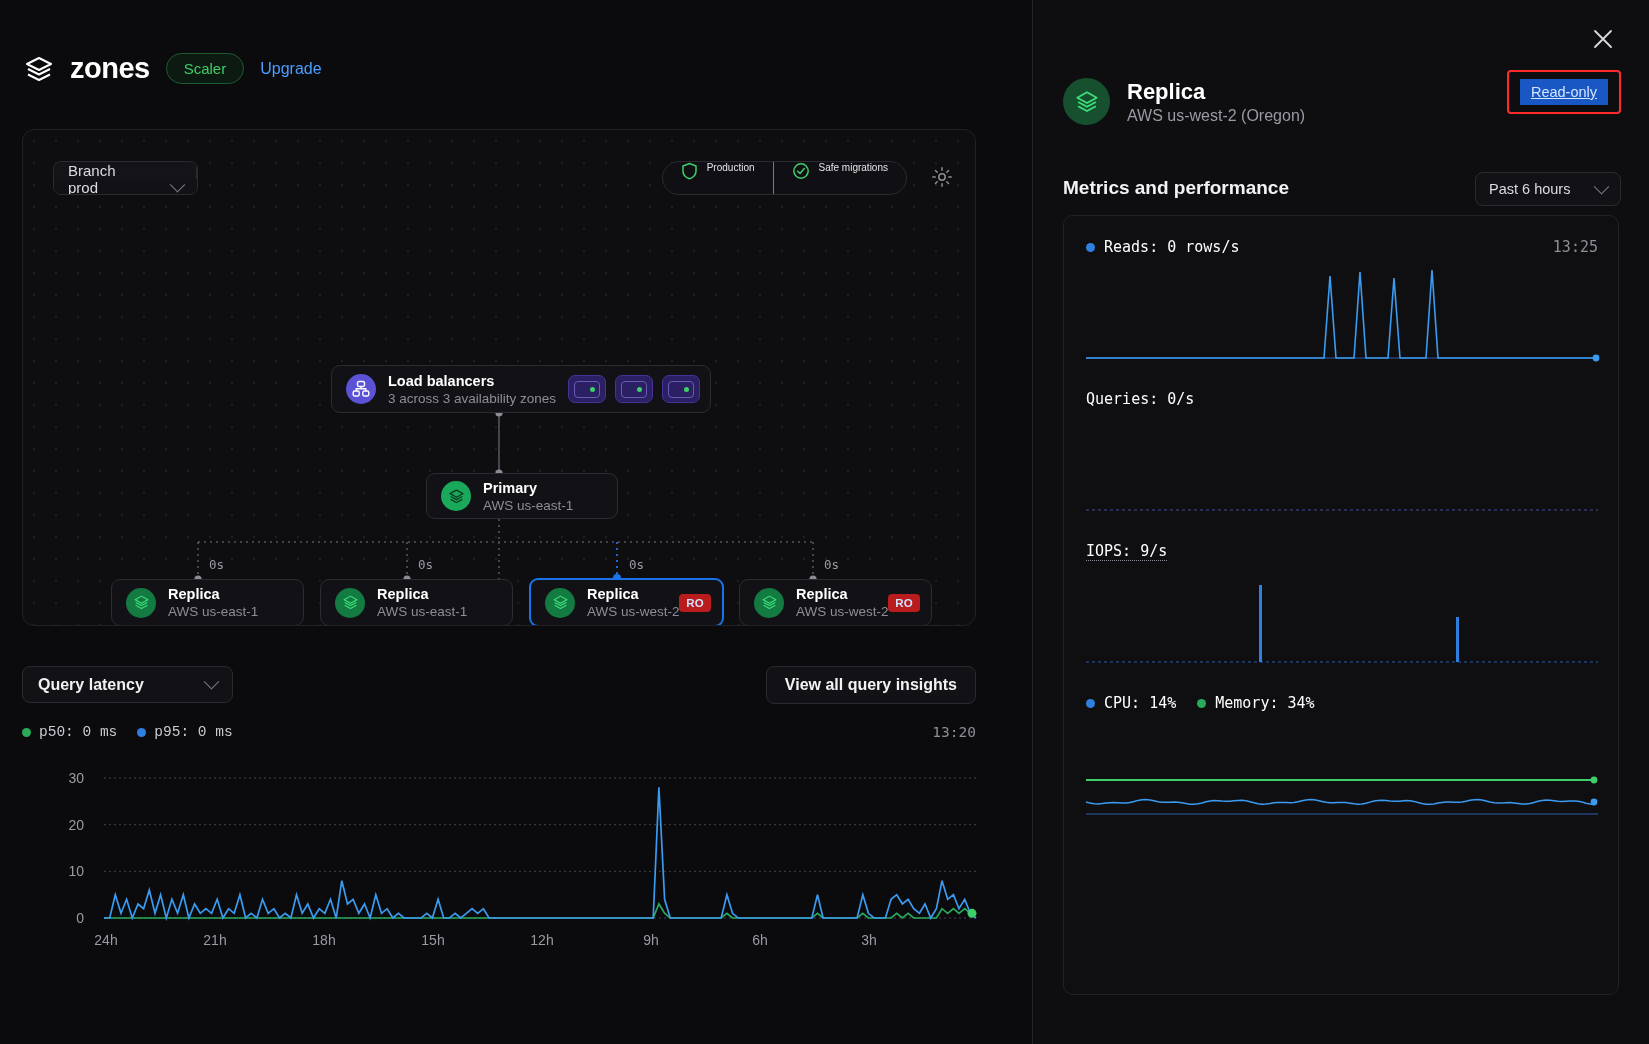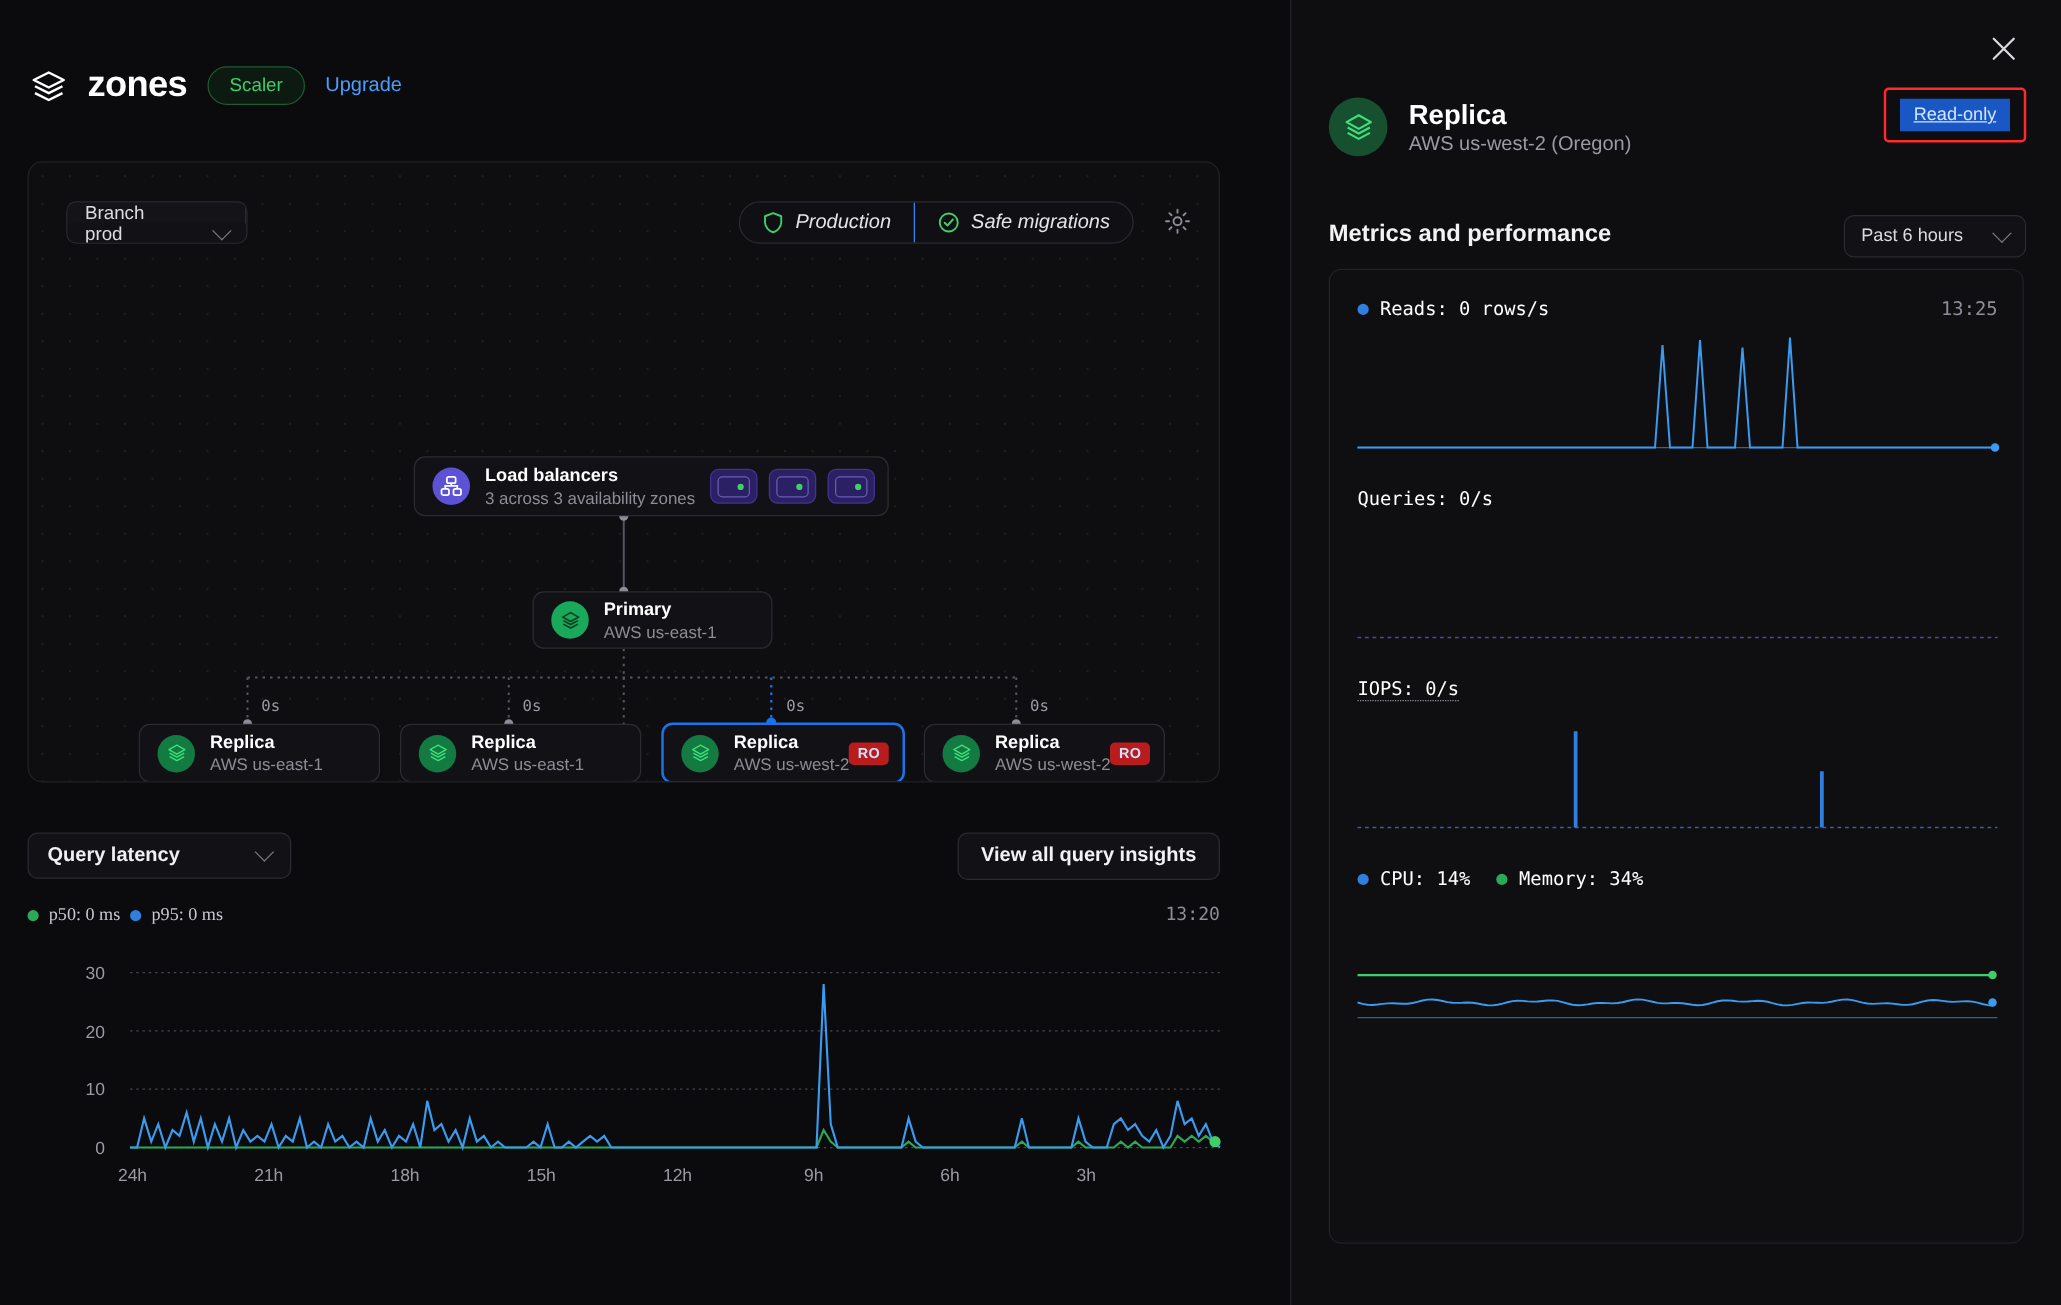--- a/index.html
+++ b/index.html
@@ -46,21 +46,21 @@
     width: 143px; padding: 0 14px; display: flex; align-items: center; justify-content: space-between;
     font-size: 15px; color: #dcdce0; background: #121216; cursor: pointer;
   }
   .chev { width: 11px; height: 11px; border-right: 1.6px solid #7a7a85; border-bottom: 1.6px solid #7a7a85;
           transform: rotate(45deg) translate(-2px,-2px); }
 
   .status-group {
     position: absolute; right: 68px; top: 31px; display: flex; height: 34px;
     border: 1px solid #2a2a30; border-radius: 999px; overflow: hidden; background: #101014;
   }
-  .status-item { display: flex; align-items: center; gap: 9px; padding: 0 18px; font-size: 16px; color: #e4e4e8; font-style: italic; }
+  .status-item { display: flex; align-items: flex-start; gap: 9px; padding: 0 18px; font-size: 10px; color: #e4e4e8; }
   .status-item + .status-item { border-left: 1px solid #3b82f6; }
   .gear-btn { position: absolute; right: 22px; top: 36px; cursor: pointer; }
 
   .node {
     position: absolute; border: 1px solid #2b2b31; border-radius: 9px; background: #121216;
     display: flex; align-items: center; padding: 16px 14px; gap: 12px;
   }
   .node .nicon { width: 30px; height: 30px; border-radius: 50%; display: flex; align-items: center; justify-content: center; }
   .nicon.green { background: #1aa85a; }
   .nicon.greendark { background: #137a42; }
@@ -98,22 +98,22 @@
     position: absolute; left: 22px; top: 666px; width: 211px; height: 37px;
     border: 1px solid #2a2a30; border-radius: 8px; background: #121216;
     display: flex; align-items: center; justify-content: space-between; padding: 0 15px;
     font-size: 16px; font-weight: 700; color: #f0f0f2; cursor: pointer;
   }
   .insights-btn {
     position: absolute; right: 56px; top: 666px; height: 38px; padding: 0 18px;
     border: 1px solid #2a2a30; border-radius: 8px; background: #121216;
     display: flex; align-items: center; font-size: 16px; font-weight: 700; color: #f2f2f4; cursor: pointer;
   }
-  .ql-legend { position: absolute; left: 22px; top: 724px; display: flex; align-items: center; gap: 8px;
-               font-family: Liberation Serif, serif; font-size: 14.5px; color: #c9c9d1; }
+  .ql-legend { position: absolute; left: 22px; top: 724px; display: flex; align-items: center; gap: 20px;
+               font-family: Liberation Mono, monospace; font-size: 14.5px; color: #c9c9d1; }
   .lg { display: flex; align-items: center; gap: 8px; }
   .dot { width: 9px; height: 9px; border-radius: 50%; display: inline-block; }
   .ql-time { position: absolute; right: 56px; top: 724px; font-family: "DejaVu Sans Mono", monospace;
              font-size: 14.5px; color: #8d8d97; }
 
   .ql-chart { position: absolute; left: 22px; top: 760px; width: 954px; height: 230px; }
   .ytick { position: absolute; right: 0; transform: translateY(-50%); font-size: 14px; color: #9a9aa4; }
   .xtick { position: absolute; transform: translateX(-50%); font-size: 14px; color: #9a9aa4; }
 
   
@@ -432,21 +432,21 @@
         <span class="m-label" style="left:22px;top:22px">
           <span>Queries: 0/s</span>
         </span>
         <svg style="position:absolute;left:22px;top:52px" width="512" height="96" viewBox="0 0 512 96">
           <path d="M0 90 H512" stroke="#4a4aa0" stroke-width="1.2" stroke-dasharray="3 3"></path>
         </svg>
       </div>
 
       <div class="m-block" style="top:304px;height:152px">
         <span class="m-label" style="left:22px;top:22px">
-          <span class="dotted-abbr">IOPS: 0/s</span>
+          <span class="dotted-abbr">IOPS: 9/s</span>
         </span>
         <svg style="position:absolute;left:22px;top:52px" width="512" height="96" viewBox="0 0 512 96">
           <path d="M0 90 H512" stroke="#2f5fa8" stroke-width="1.2" stroke-dasharray="3 3"></path>
           <rect x="173" y="13" width="3" height="77" fill="#2f7fe0"></rect>
           <rect x="370" y="45" width="3" height="45" fill="#2f7fe0"></rect>
         </svg>
       </div>
 
       <div class="m-block" style="top:456px;height:152px">
         <span class="m-label" style="left:22px;top:22px">

